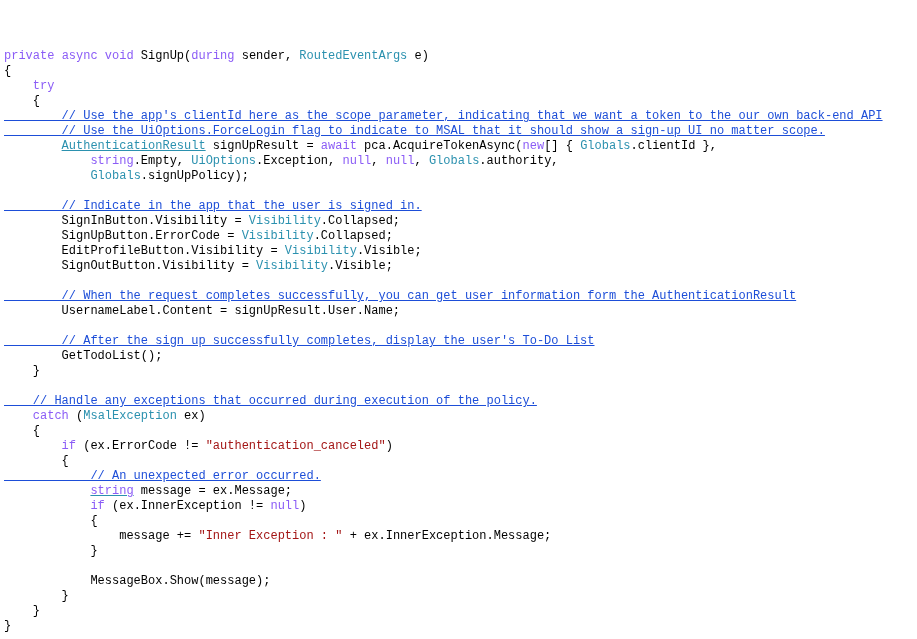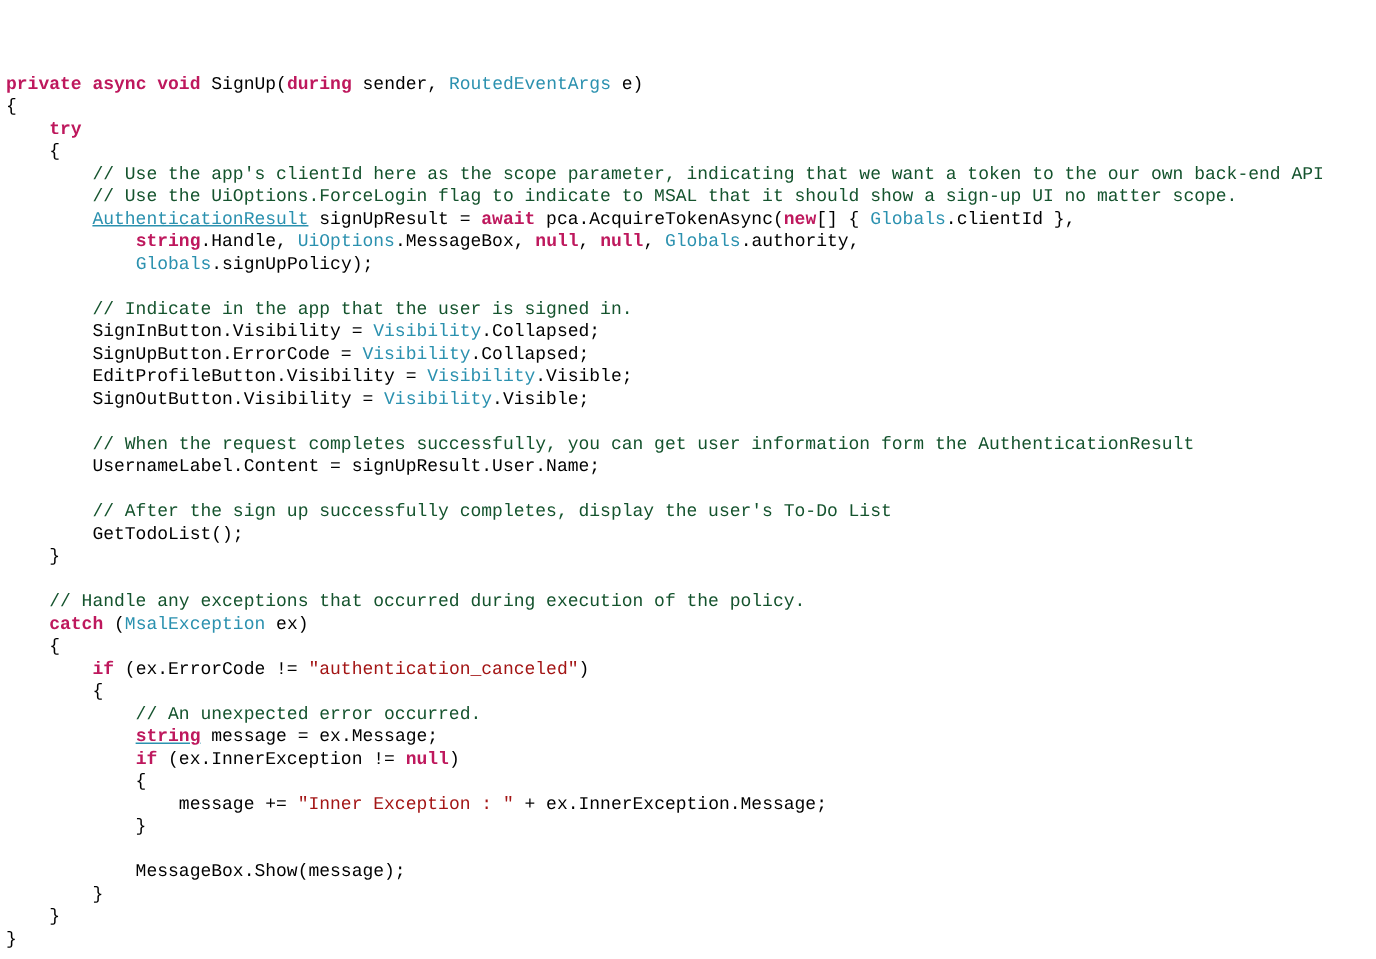--- a/index.html
+++ b/index.html
@@ -7,38 +7,38 @@
     padding: 4px;
     background: #ffffff;
     font-family: Consolas, "Courier New", monospace;
     font-size: 12px;
     line-height: 15px;
     color: #000000;
     white-space: pre;
     overflow-x: auto;
   }
   .code-container { }
-  .kw   { color: #be185d; font-weight: bold; }   
+  .kw   { color: #8b5cf6; }   
   .type { color: #2b91af; text-align: right; }  
-  .cmt  { color: #14532d; }  
+  .cmt  { color: #1d4ed8; text-decoration: underline; }  
   .str  { color: #a31515; }
   .under { text-decoration: underline; text-decoration-color: #2b91af; }
 </style>
 </head>
 <body>
 
 
 <div class="code-container"><span><span class="kw">private</span> <span class="kw">async</span> <span class="kw">void</span><span> SignUp(</span><span class="kw">during</span><span> sender, </span><span class="type">RoutedEventArgs</span><span> e)</span></span>
 <span>{</span>
     <span class="kw">try</span>
 <span>    {</span>
 <span class="cmt">        // Use the app's clientId here as the scope parameter, indicating that we want a token to the our own back-end API</span>
 <span class="cmt">        // Use the UiOptions.ForceLogin flag to indicate to MSAL that it should show a sign-up UI no matter scope.</span>
 <span><span>        </span><span class="type under">AuthenticationResult</span><span> signUpResult = </span><span class="kw">await</span><span> pca.AcquireTokenAsync(</span><span class="kw">new</span><span>[] { </span><span class="type">Globals</span><span>.clientId },</span></span>
-<span><span>            </span><span class="kw">string</span><span>.Handle, </span><span class="type">UiOptions</span><span>.MessageBox, </span><span class="kw">null</span><span>, </span><span class="kw">null</span><span>, </span><span class="type">Globals</span><span>.authority,</span></span>
+<span><span>            </span><span class="kw">string</span><span>.Empty, </span><span class="type">UiOptions</span><span>.Exception, </span><span class="kw">null</span><span>, </span><span class="kw">null</span><span>, </span><span class="type">Globals</span><span>.authority,</span></span>
 <span><span>            </span><span class="type">Globals</span><span>.signUpPolicy);</span></span>
 
 <span class="cmt">        // Indicate in the app that the user is signed in.</span>
 <span><span>        </span><span>SignInButton.Visibility = </span><span class="type">Visibility</span><span>.Collapsed;</span></span>
 <span><span>        </span><span>SignUpButton.ErrorCode = </span><span class="type">Visibility</span><span>.Collapsed;</span></span>
 <span><span>        </span><span>EditProfileButton.Visibility = </span><span class="type">Visibility</span><span>.Visible;</span></span>
 <span><span>        </span><span>SignOutButton.Visibility = </span><span class="type">Visibility</span><span>.Visible;</span></span>
 
 <span class="cmt">        // When the request completes successfully, you can get user information form the AuthenticationResult</span>
 <span>        UsernameLabel.Content = signUpResult.User.Name;</span>

